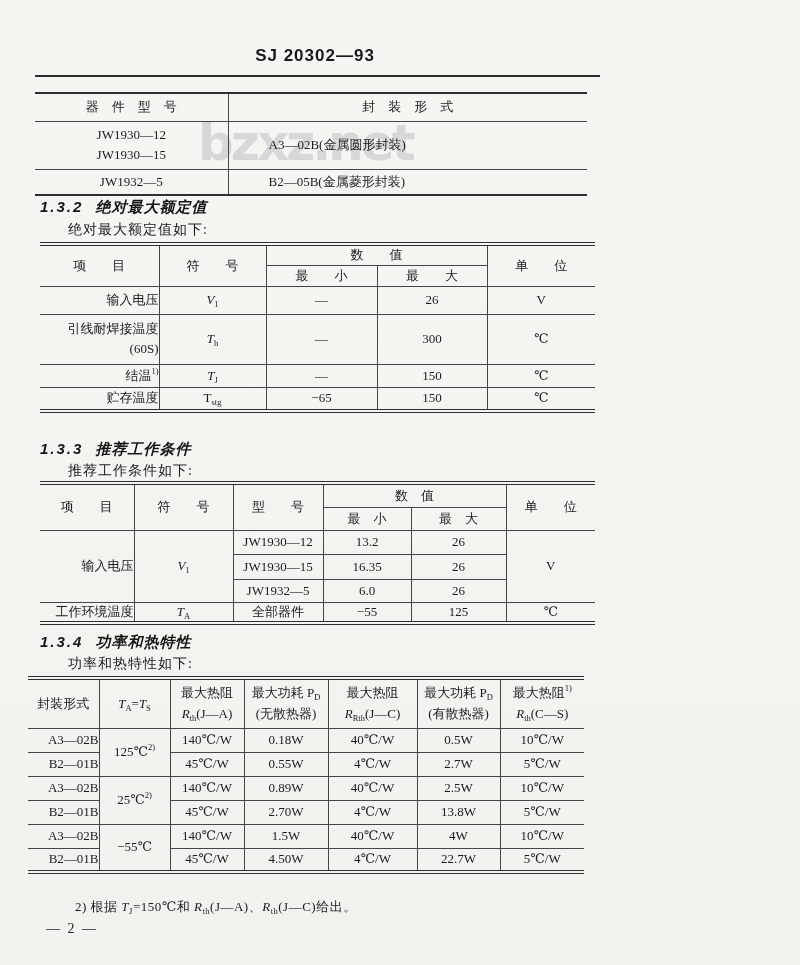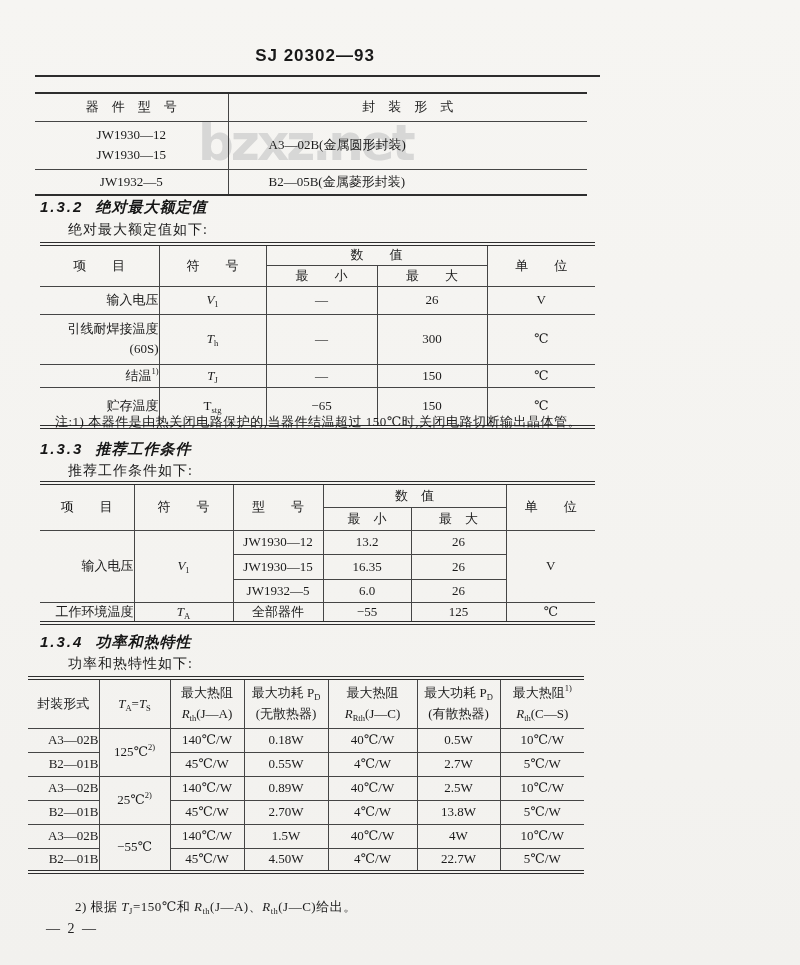--- a/index.html
+++ b/index.html
@@ -135,32 +135,31 @@
         <td>300</td>
         <td>℃</td>
       </tr>
       <tr style="height:23px;">
         <td class="left"><span>结温</span><sup>1)</sup></td>
         <td><i>T</i><sub>J</sub></td>
         <td>—</td>
         <td>150</td>
         <td>℃</td>
       </tr>
-      <tr style="height:40px;">
+      <tr style="height:24px;">
         <td class="left">贮存温度</td>
         <td><span>T</span><sub>stg</sub></td>
         <td>−65</td>
         <td>150</td>
         <td>℃</td>
       </tr>
     </tbody>
       </table>
   </div>
 
-  <div class="layer note" style="left:55px;top:413px;">注:1) 本器件是由热关闭电路保护的,当器件结温超过 150℃时,关闭电路切断输出晶体管。</div>
 
   <div class="layer heading" style="left:40px;top:440px;">
     <span class="secnum">1.3.3</span><span>推荐工作条件</span>
   </div>
   <div class="layer intro" style="left:68px;top:462px;">推荐工作条件如下:</div>
 
   <div class="layer" style="left:40px;top:481px;">
     <table class="dbl" style="width:555px;">
       <colgroup>
           <col style="width:94px">

